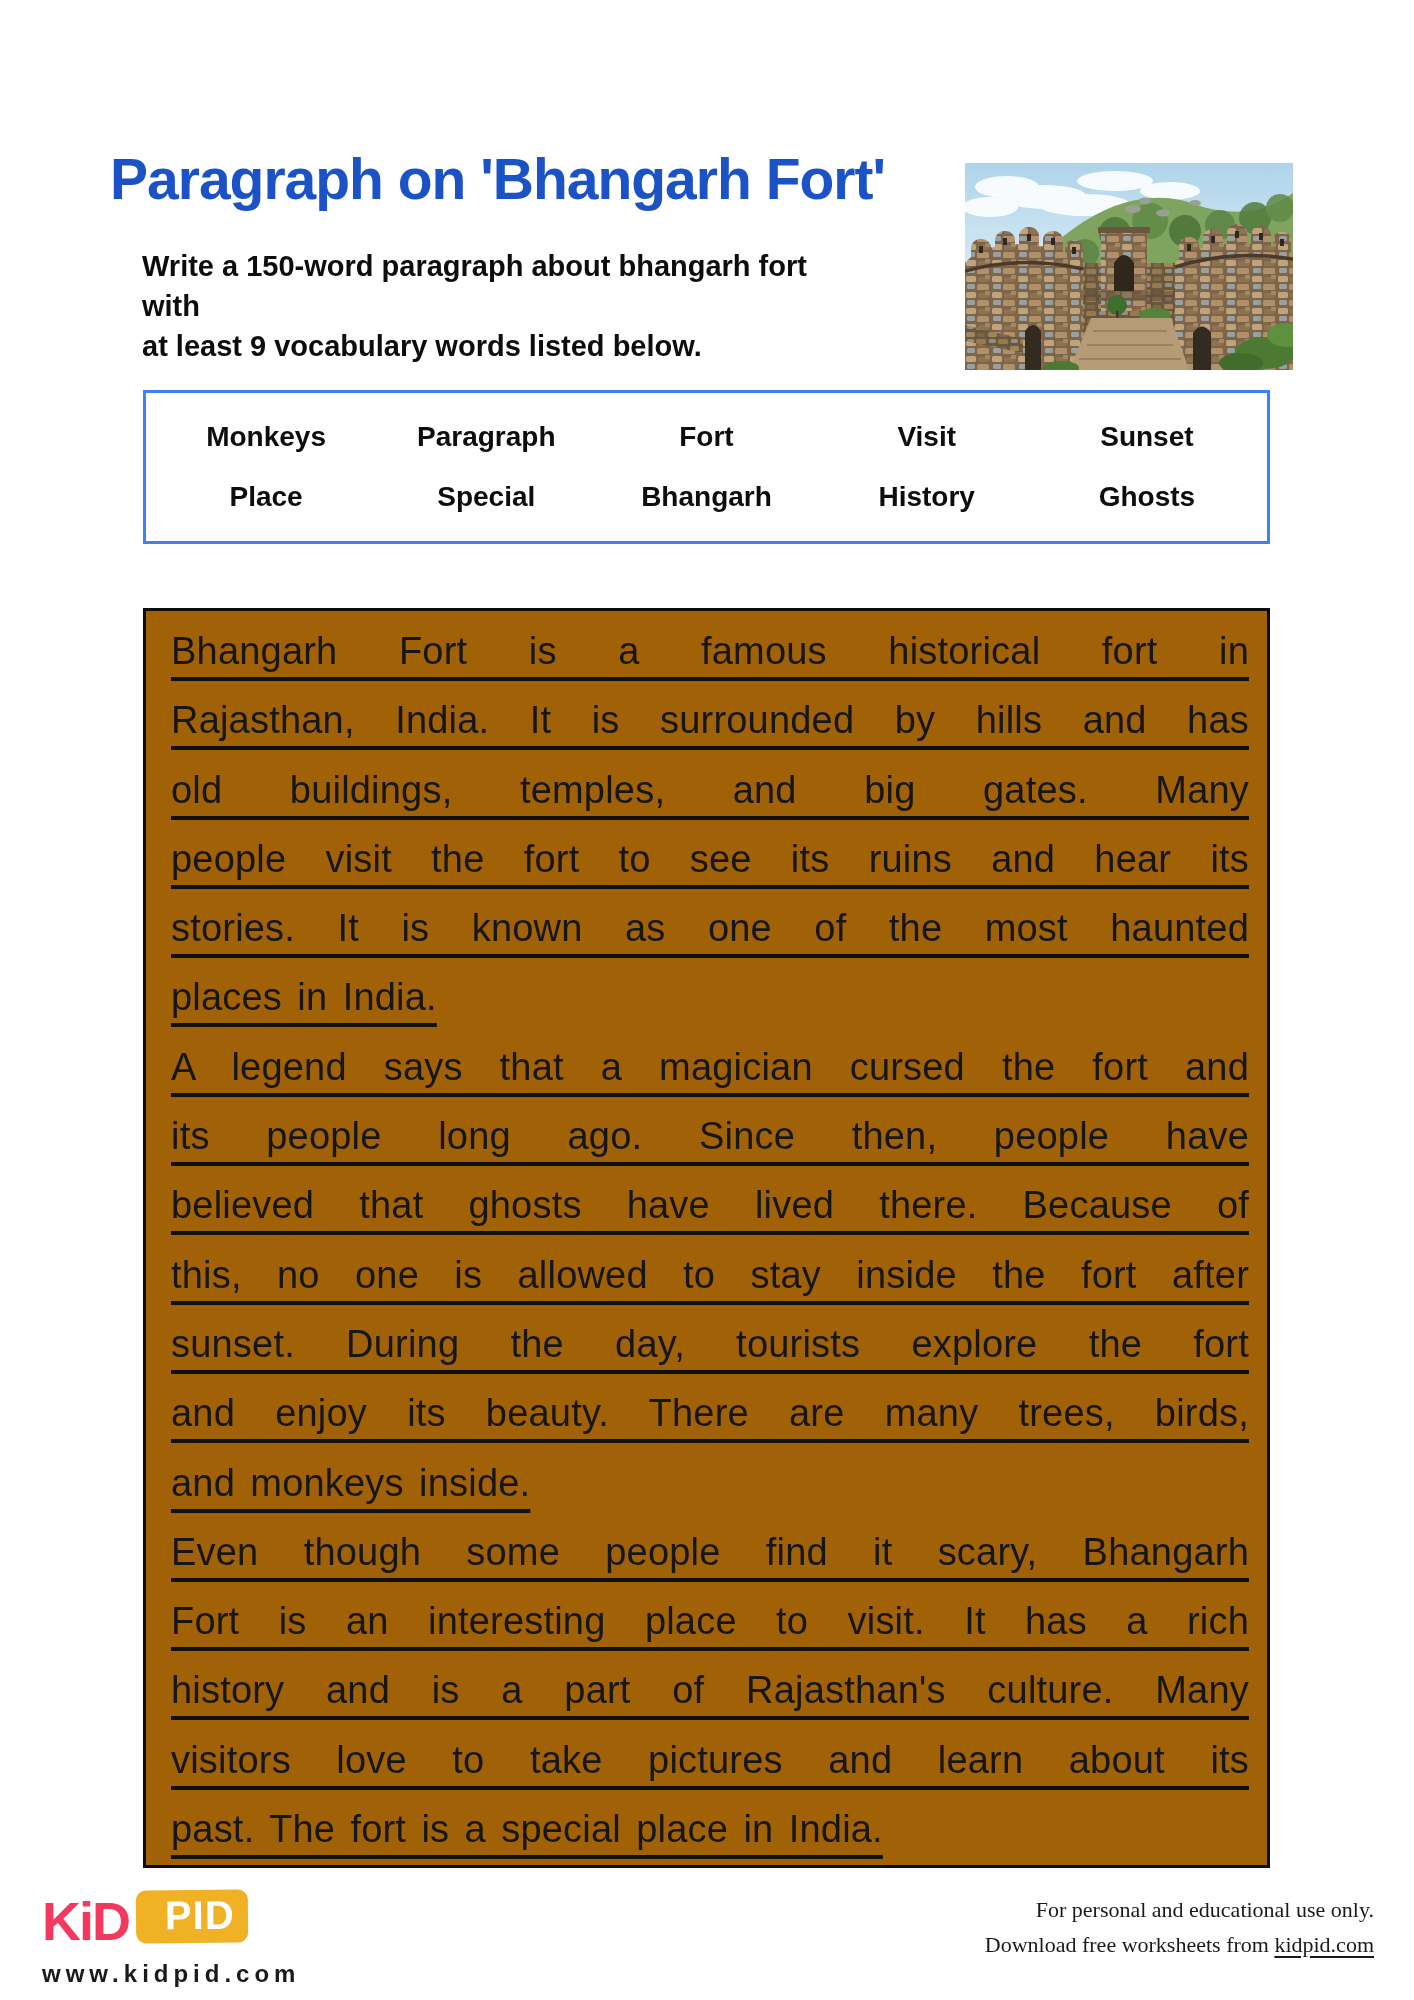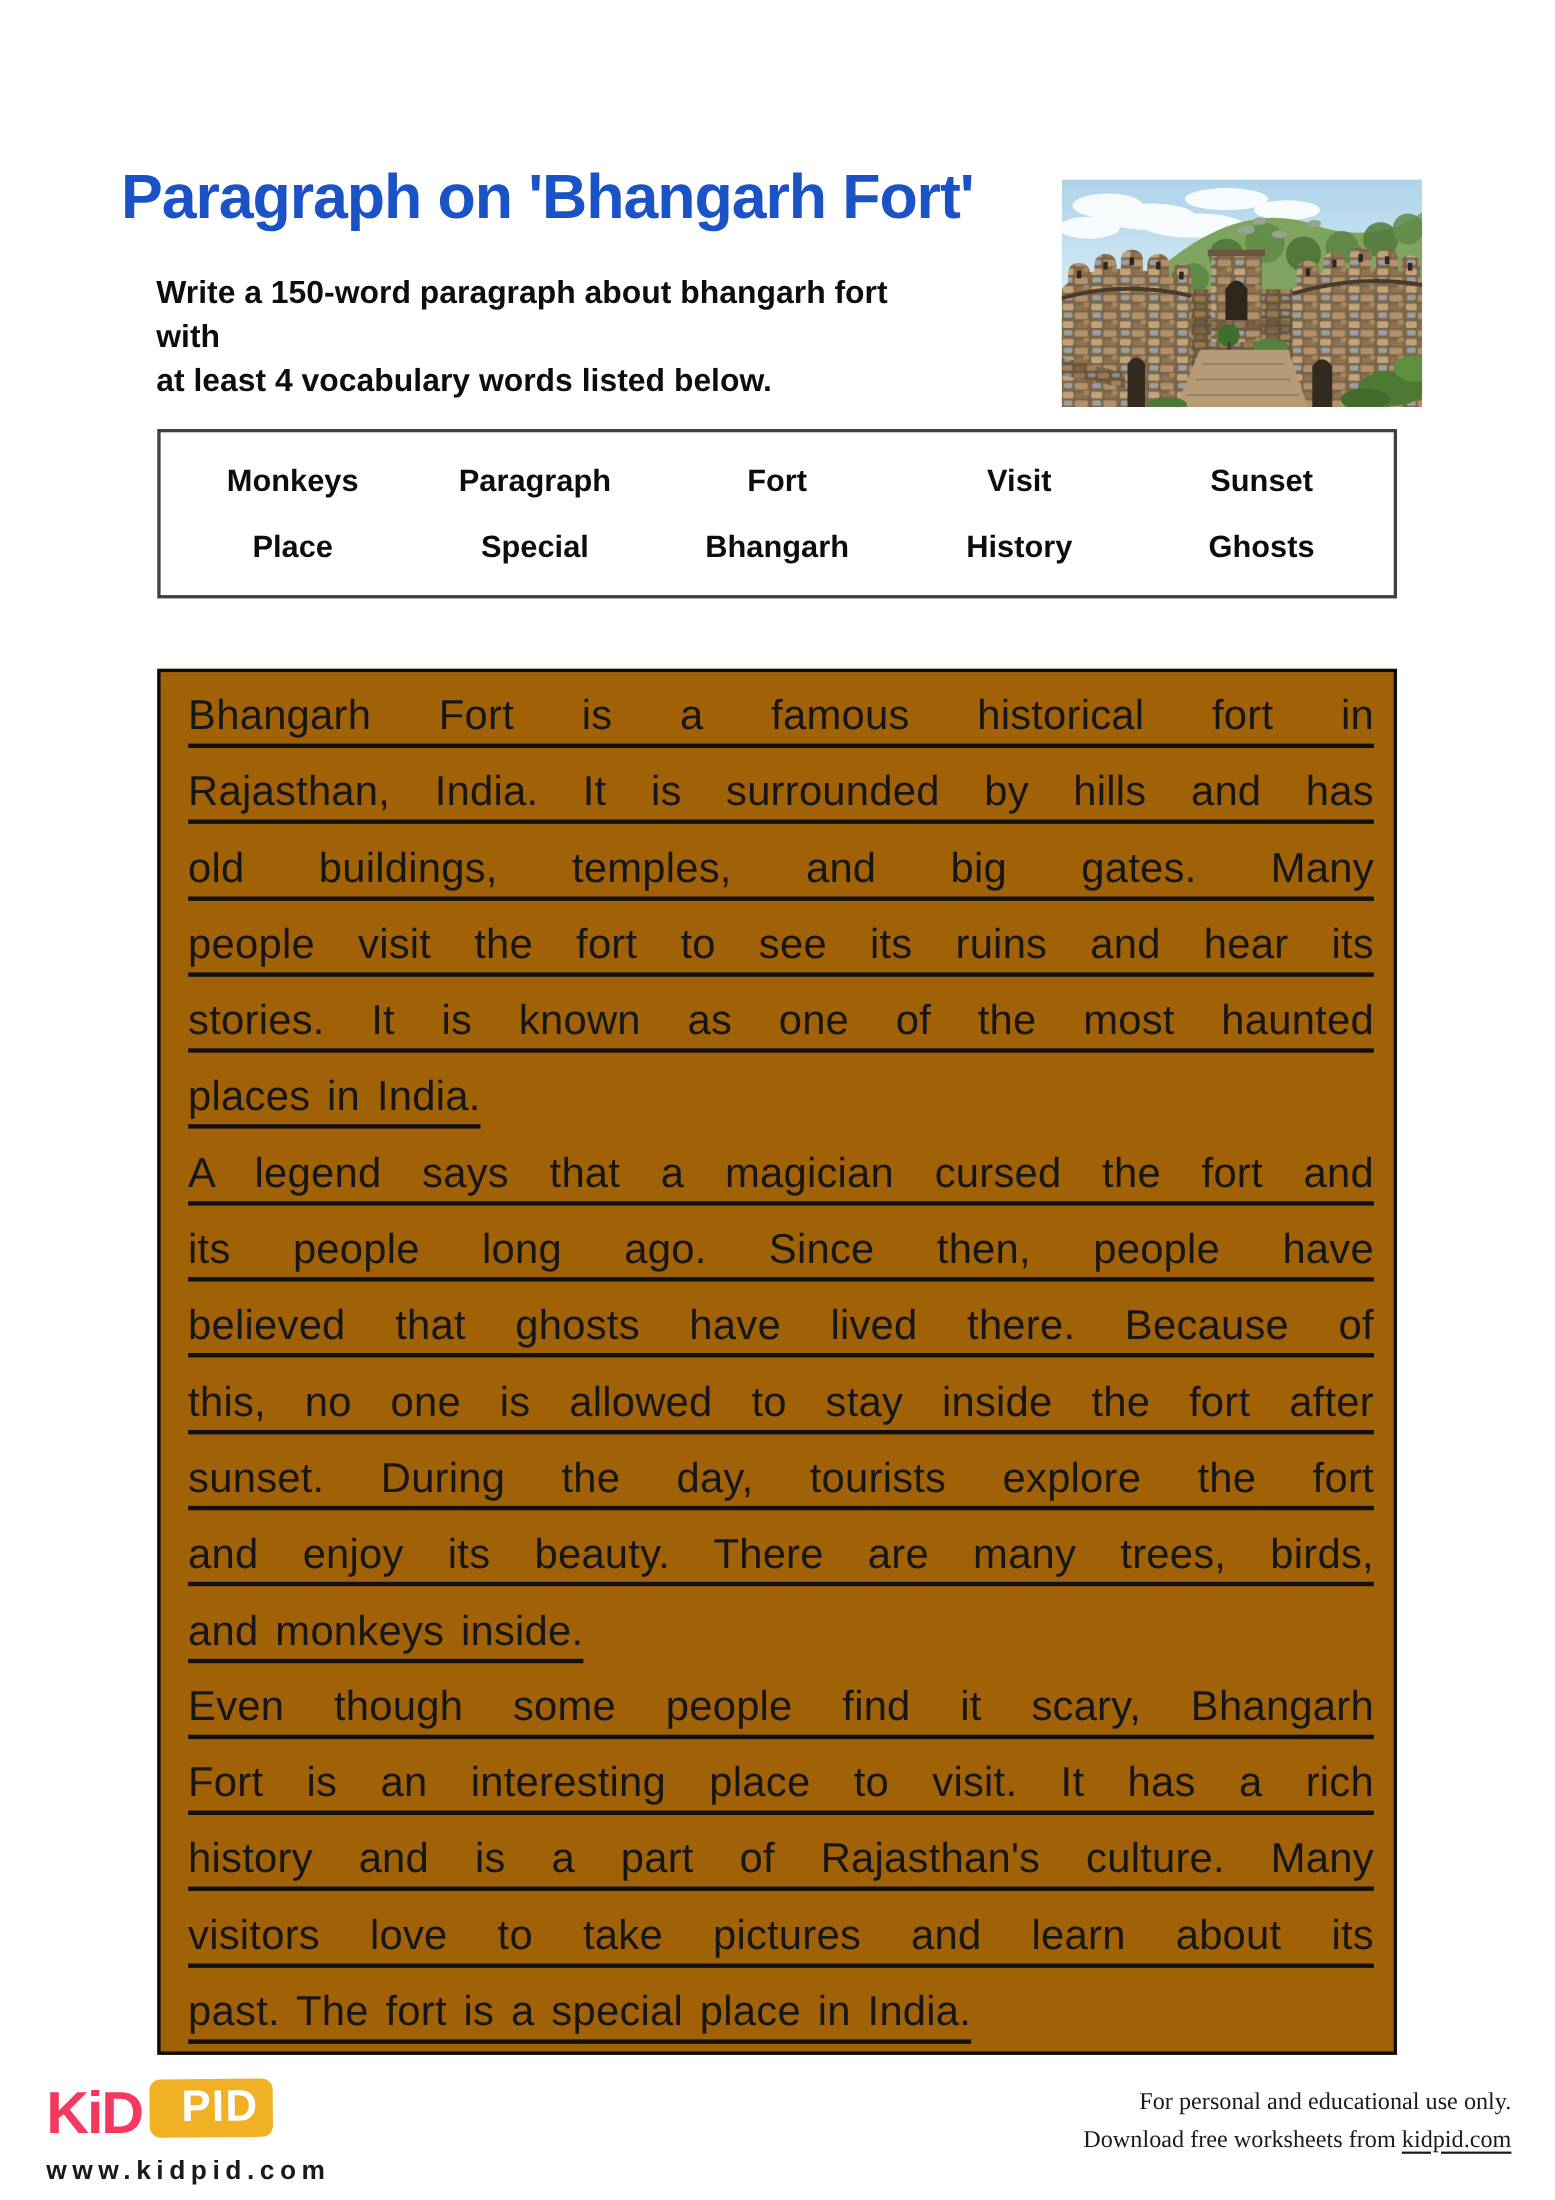--- a/index.html
+++ b/index.html
@@ -27,21 +27,21 @@
   
   .photo{
     position:absolute;left:965px;top:163px;width:328px;height:207px;
     overflow:hidden;
   }
   .photo svg{display:block;width:100%;height:100%;}
 
   
   .vocab-box{
     position:absolute;left:143px;top:390px;width:1127px;height:154px;
-    border:3px solid #404040;background:#ffffff;
+    border:3px solid #3b82f6;background:#ffffff;
     display:grid;grid-template-columns:repeat(5,1fr);
     grid-template-rows:1fr 1fr;align-items:center;justify-items:center;
     padding:14px 10px;
   }
   .vocab-word{
     font-size:28px;font-weight:bold;color:#0d0d0d;text-align:center;
   }
 
   
   .writing-box{
@@ -92,21 +92,21 @@
   }
 </style>
 </head>
 <body>
 
 <div class="page">
 
   <div class="title">Paragraph on 'Bhangarh Fort'</div>
   <div class="instructions">
     <div>Write a 150-word paragraph about bhangarh fort with</div>
-    <div>at least 4 vocabulary words listed below.</div>
+    <div>at least 9 vocabulary words listed below.</div>
   </div>
 
   <div class="photo">
     <svg viewBox="0 0 328 207" preserveAspectRatio="none">
       <defs>
         <linearGradient id="sky" x1="0" y1="0" x2="0" y2="1">
           <stop offset="0" stop-color="#aed4ea"></stop>
           <stop offset="0.6" stop-color="#dcedf6"></stop>
           <stop offset="1" stop-color="#eef6fa"></stop>
         </linearGradient>

